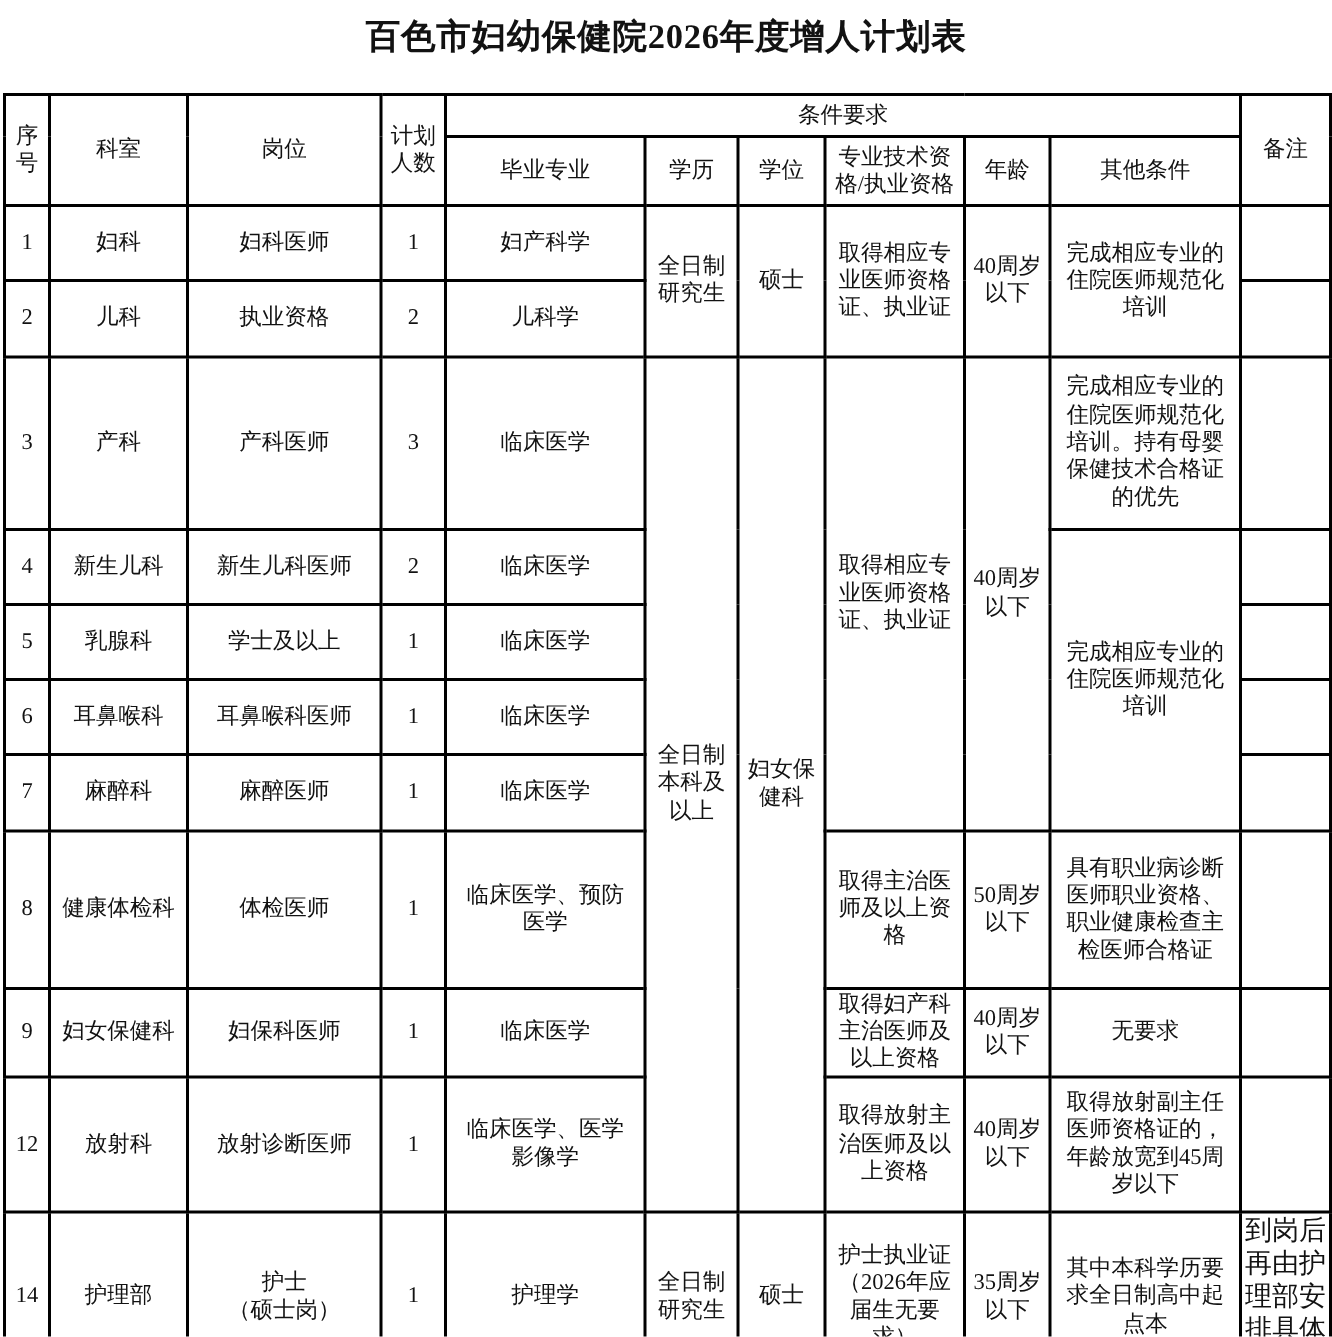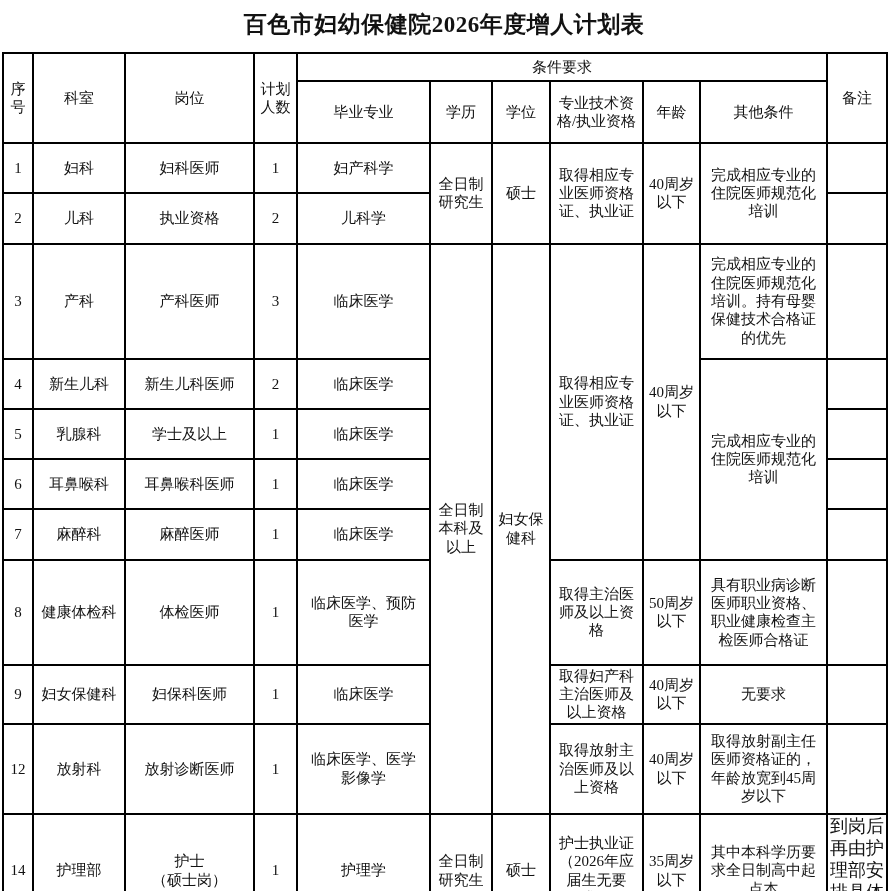--- a/index.html
+++ b/index.html
@@ -3,41 +3,41 @@
 <meta charset="utf-8">
 <style>
   html,body { margin:0; padding:0; background:#fff; }
   body {
     width:888px; height:891px;
     font-family:"Liberation Serif","DejaVu Serif",serif;
     color:#121212;
   }
   .title {
     text-align:center; font-size:23px; font-weight:bold;
-    margin:9px 0 12px 0; letter-spacing:0.5px;
+    margin:9px 0 22px 0; letter-spacing:0.5px;
   }
   table.plan {
     border-collapse:collapse; table-layout:fixed;
     margin-left:2px; width:884px;
   }
   .plan th, .plan td {
     border:2px solid #000;
     text-align:center; vertical-align:middle;
     padding:1px 3px;
     font-size:15px; line-height:1.22;
     white-space:pre-line; overflow:hidden;
     font-weight:normal;
   }
   .plan th { font-weight:normal; }
   .plan td.major { padding:15px 8px; }
   .plan td.note-cell { font-size:18px; padding:1px 1px; }
   .bold { font-weight:bold; }
   
   tr.hr1 { height:28px; }
-  tr.hr2 { height:62px;margin-top:12px; }
+  tr.hr2 { height:46px;margin-top:12px; }
   tr.r1  { height:38px; }
   tr.r2  { height:40px; }
   tr.r3  { height:115px; }
   tr.r4  { height:38px; }
   tr.r5  { height:38px; }
   tr.r6  { height:38px; }
   tr.r7  { height:46px; }
   tr.r8  { height:105px; }
   tr.r9  { height:55px; }
   tr.r10 { height:90px; }

